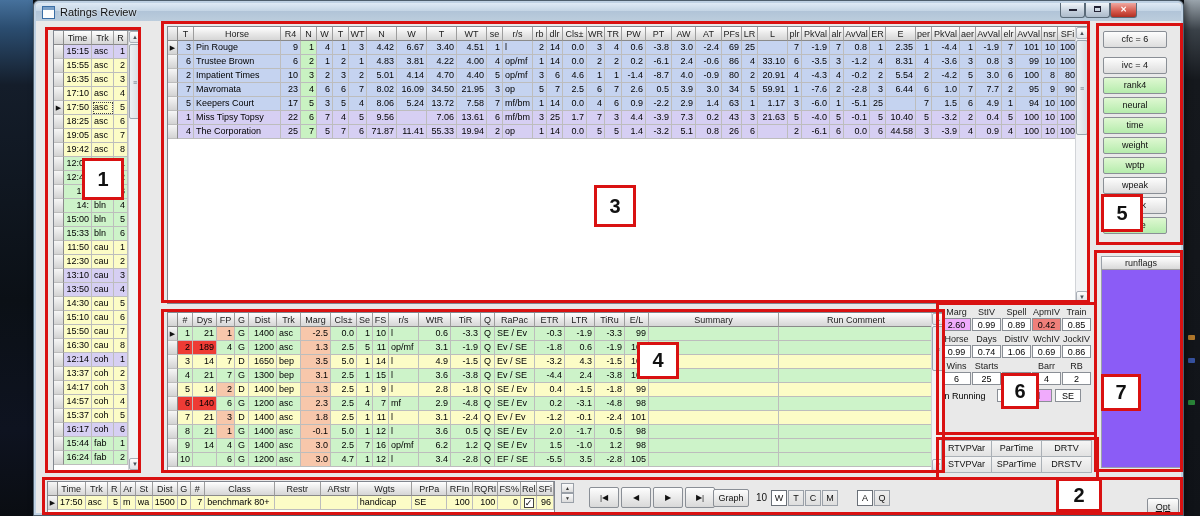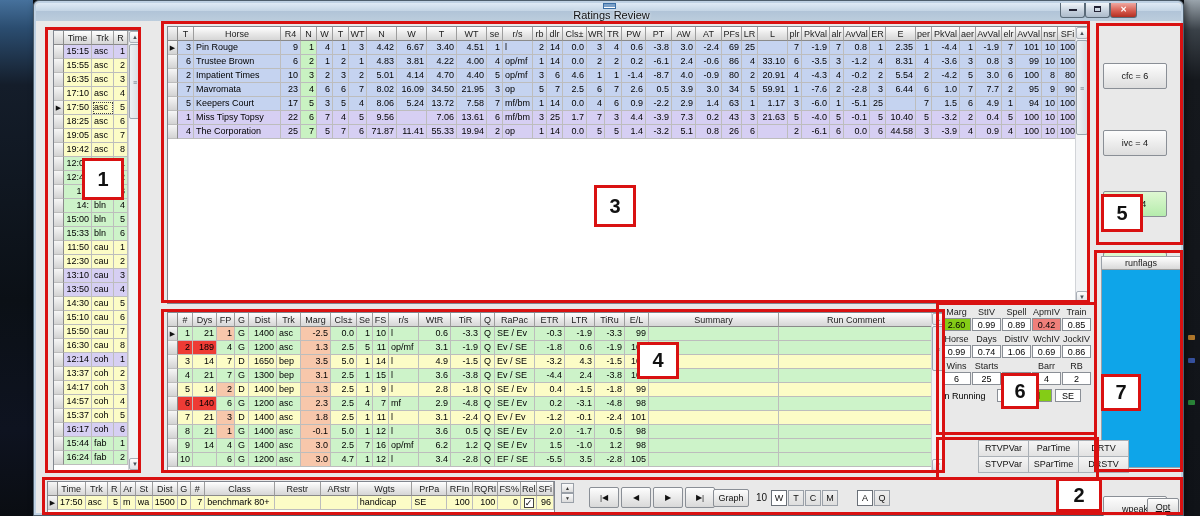--- a/index.html
+++ b/index.html
@@ -15,21 +15,21 @@
   .s1 { left:4px; top:335px; background:#d89030; }
   .s2 { left:4px; top:358px; background:#4060c0; }
   .s3 { left:4px; top:400px; background:#30a040; }
 
   
   .window { position:absolute; left:33px; top:0; width:1151px; height:516px;
     background:#e9e9e9; border:1px solid #4e5e6c; border-radius:6px 6px 0 0;
     box-shadow:inset 0 0 0 2px rgba(186,206,226,.9), 2px 0 6px rgba(0,0,0,.5); }
   .titlebar { position:absolute; left:2px; top:2px; right:2px; height:18px;
     background:linear-gradient(180deg,#dfeaf5 0%,#c3d4e4 45%,#b1c4d8 46%,#bccddd 100%);
-    border-radius:5px 5px 0 0; display:flex; align-items:center; padding-left:6px;flex-direction:column; }
+    border-radius:5px 5px 0 0; display:flex; align-items:center; padding-left:6px; }
   .app-icon { width:13px; height:13px; border:1px solid #3a6ea5; background:#fdfdfd; display:inline-block;
     box-shadow:inset 0 3px 0 #7aa0c8; margin-right:5px; }
   .title-text { font-size:11px; color:#111; text-shadow:0 0 3px #fff; }
   .win-btns { position:absolute; right:44px; top:0; display:flex; }
   .wb { width:25px; height:15px; border:1px solid #5a6a78; border-top:none; border-radius:0 0 3px 3px;
     font-size:8px; line-height:12px; text-align:center; color:#223; cursor:default;
     background:linear-gradient(180deg,#f2f6fa,#c2cedb 60%,#aebccb); font-family:inherit; }
   .wb.close { width:27px; background:linear-gradient(180deg,#f0a8a0,#d4574a 60%,#b22f22); color:#fff; font-weight:bold; }
   .glyph-min { display:inline-block; width:8px; height:2px; background:#223; margin-bottom:1px; }
   .glyph-max { display:inline-block; width:7px; height:6px; border:1px solid #223; border-top-width:2px; }
@@ -67,42 +67,42 @@
     color:#4a5158; background:linear-gradient(180deg,#fdfdfd,#dfe2e6); border:1px solid #aab0b8; border-radius:2px; }
   .sb-up { top:0; } .sb-dn { bottom:0; }
   .sb-thumb { position:absolute; left:0; width:12px; background:linear-gradient(90deg,#eef1f4,#d7dce2);
     border:1px solid #9aa4ae; border-radius:2px; font-size:7px; color:#6a7480; text-align:center; }
   .spinner { position:absolute; width:13px; }
   .spinner .sp { width:13px; height:10px; font-size:5px; line-height:9px; text-align:center; color:#333;
     background:linear-gradient(180deg,#fbfbfb,#dcdcdc); border:1px solid #9aa0a8; }
 
   
   .ratings-col { position:absolute; left:1069px; top:30px; width:64px; display:flex; flex-direction:column; }
-  .rbtn { height:26px; font-size:9px; line-height:11px; font-family:inherit; color:#111; margin-bottom:3px;
-    border:1px solid #8a8f96; border-radius:2px; background:linear-gradient(180deg,#fdfdfd,#dddddd);margin-top:32px; }
+  .rbtn { height:17px; font-size:9px; line-height:11px; font-family:inherit; color:#111; margin-bottom:3px;
+    border:1px solid #8a8f96; border-radius:2px; background:linear-gradient(180deg,#fdfdfd,#dddddd); }
   .rbtn:nth-child(1) { margin-bottom:9px; }
   .rbtn.on { background:linear-gradient(180deg,#dff8d2,#b5ecac); }
 
   .runflags-box { position:absolute; left:1067px; top:255px; width:80px; height:212px;
-    background:#0ea5e9; border:1px solid #9aa0a8; }
+    background:#8b5cf6; border:1px solid #9aa0a8; }
   .runflags-hdr { height:13px; font-size:9px; text-align:center; line-height:12px; color:#1c1c1c;
     background:linear-gradient(180deg,#ffffff,#d9d9d9); border-bottom:1px solid #9d9d9d; }
 
   .stats-panel { position:absolute; left:908px; top:306px; width:152px; height:128px; font-size:9px; }
   .stat-row { display:flex; margin-bottom:3px; }
   .stat { width:29px; margin-right:1px; text-align:center; }
   .stat-l { font-size:9px; color:#1c1c1c; height:11px; line-height:11px; overflow:hidden; }
   .stat-v { height:13px; line-height:12px; border:1px solid #8a8f96; background:#fff; text-align:center; font-size:9px; }
-  .stat-v.cc-statgreen { background:#84cc16; }
+  .stat-v.cc-statgreen { background:#f0abfc; }
   .stat-v.cc-statred { background:#f07f7a; }
   .inrun-row { display:flex; align-items:center; margin-top:4px; }
   .inrun-row > span:first-child { width:55px; }
   .stat-v.w24 { width:26px; display:inline-block; margin-right:3px; }
 
-  .variance-grid { position:absolute; left:945px; top:440px; width:164px; display:grid;
+  .variance-grid { position:absolute; left:908px; top:440px; width:164px; display:grid;
     grid-template-columns:repeat(3,50px); }
   .vbtn { height:17px; font-size:9px; line-height:15px; font-family:inherit; color:#111;
     border:1px solid #aab0b6; margin:-1px 0 0 -1px; background:linear-gradient(180deg,#f5f5f5,#e2e2e2); }
 
   
   .nav-btn { position:absolute; width:30px; height:21px; font-size:8px; font-family:inherit; color:#111;
     border:1px solid #8a8f96; border-radius:2px; background:linear-gradient(180deg,#fdfdfd,#d9d9d9); }
   .push-btn { position:absolute; font-size:9px; font-family:inherit; color:#111; border:1px solid #8a8f96;
     border-radius:2px; background:linear-gradient(180deg,#fdfdfd,#d9d9d9); }
   .sq-group { position:absolute; display:flex; }

